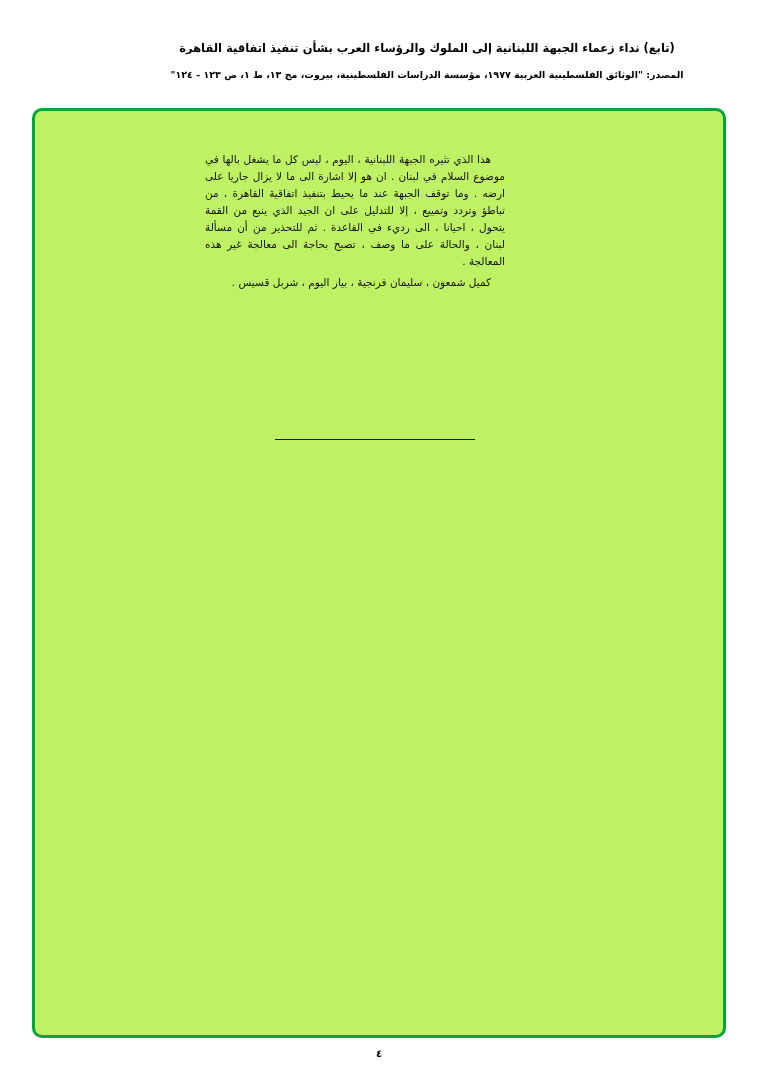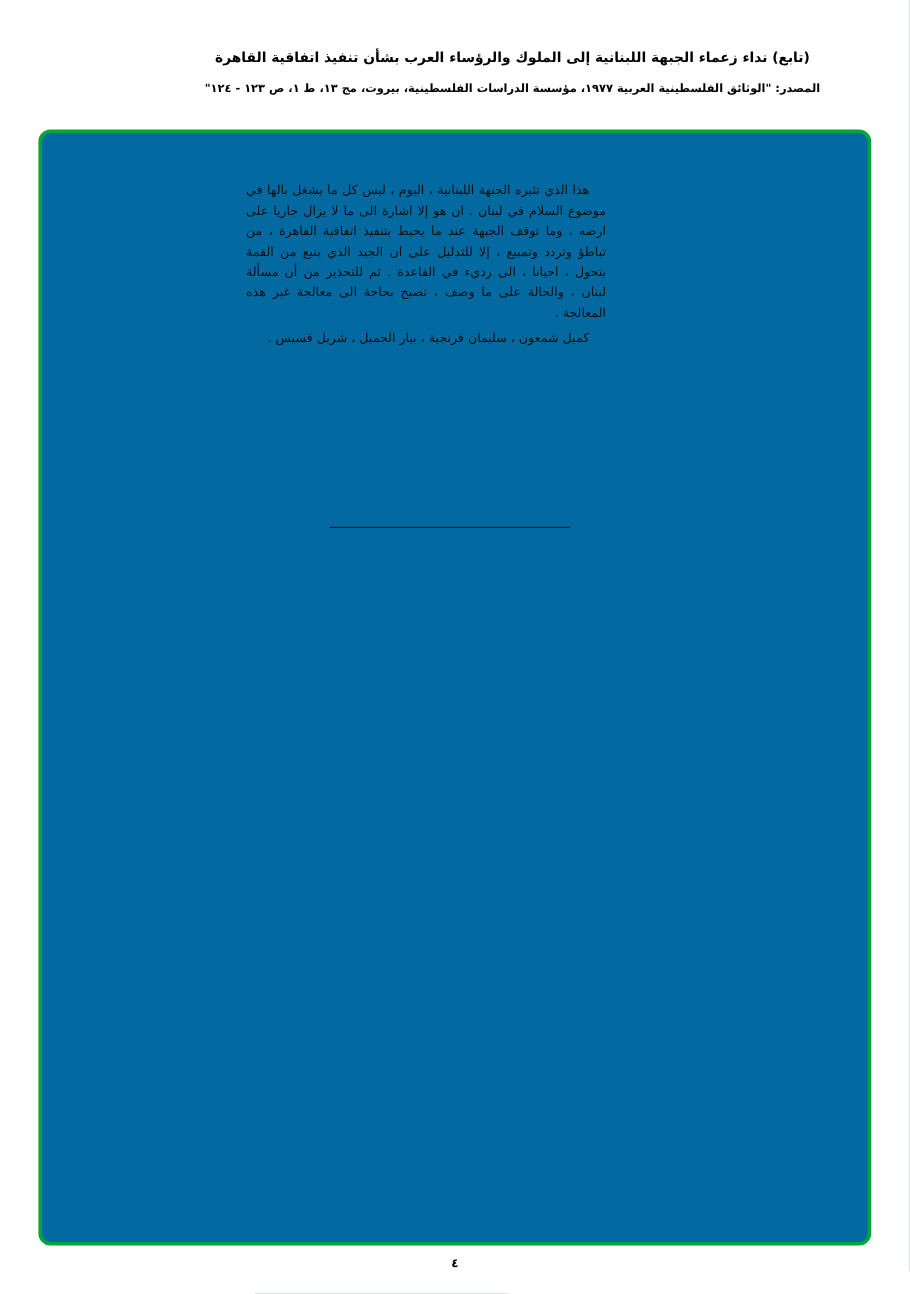--- a/index.html
+++ b/index.html
@@ -51,21 +51,21 @@
   
   .frame {
     position: absolute;
     top: 108px;
     left: 32px;
     width: 694px;
     height: 930px;
     border: 3px solid #00a63c;
     border-radius: 10px;
     box-sizing: border-box;
-    background: #0369a1;
+    background: #bef264;
   }
 
   
   .text-block {
     position: absolute;
     top: 40px;
     right: 218px;
     width: 300px;
     direction: rtl;
     text-align: justify;
@@ -112,21 +112,21 @@
 
   <div class="header">
     <div class="header-title">(تابع) نداء زعماء الجبهة اللبنانية إلى الملوك والرؤساء العرب بشأن تنفيذ اتفاقية القاهرة</div>
     <div class="header-source">المصدر:  "الوثائق الفلسطينية العربية ١٩٧٧، مؤسسة الدراسات الفلسطينية، بيروت، مج ١٣، ط ١، ص ١٢٣ - ١٢٤"</div>
   </div>
 
   <div class="frame">
 
     <div class="text-block">
       <p class="para">هذا الذي تثيره الجبهة اللبنانية ، اليوم ، ليس كل ما يشغل بالها في موضوع السلام في لبنان . ان هو إلا اشارة الى ما لا يزال جاريا على ارضه . وما توقف الجبهة عند ما يحيط بتنفيذ اتفاقية القاهرة ، من تباطؤ وتردد وتمييع ، إلا للتدليل على ان الجيد الذي ينبع من القمة يتحول ، احيانا ، الى رديء في القاعدة . ثم للتحذير من أن مسألة لبنان ، والحالة على ما وصف ، تصبح بحاجة الى معالجة غير هذه المعالجة .</p>
-      <p class="para signature">كميل شمعون ، سليمان فرنجية ، بيار الجميل ، شربل قسيس .</p>
+      <p class="para signature">كميل شمعون ، سليمان فرنجية ، بيار اليوم ، شربل قسيس .</p>
     </div>
 
     <div class="rule"></div>
 
   </div>
 
   <div class="footer">
     <span>٤</span>
   </div>
 

